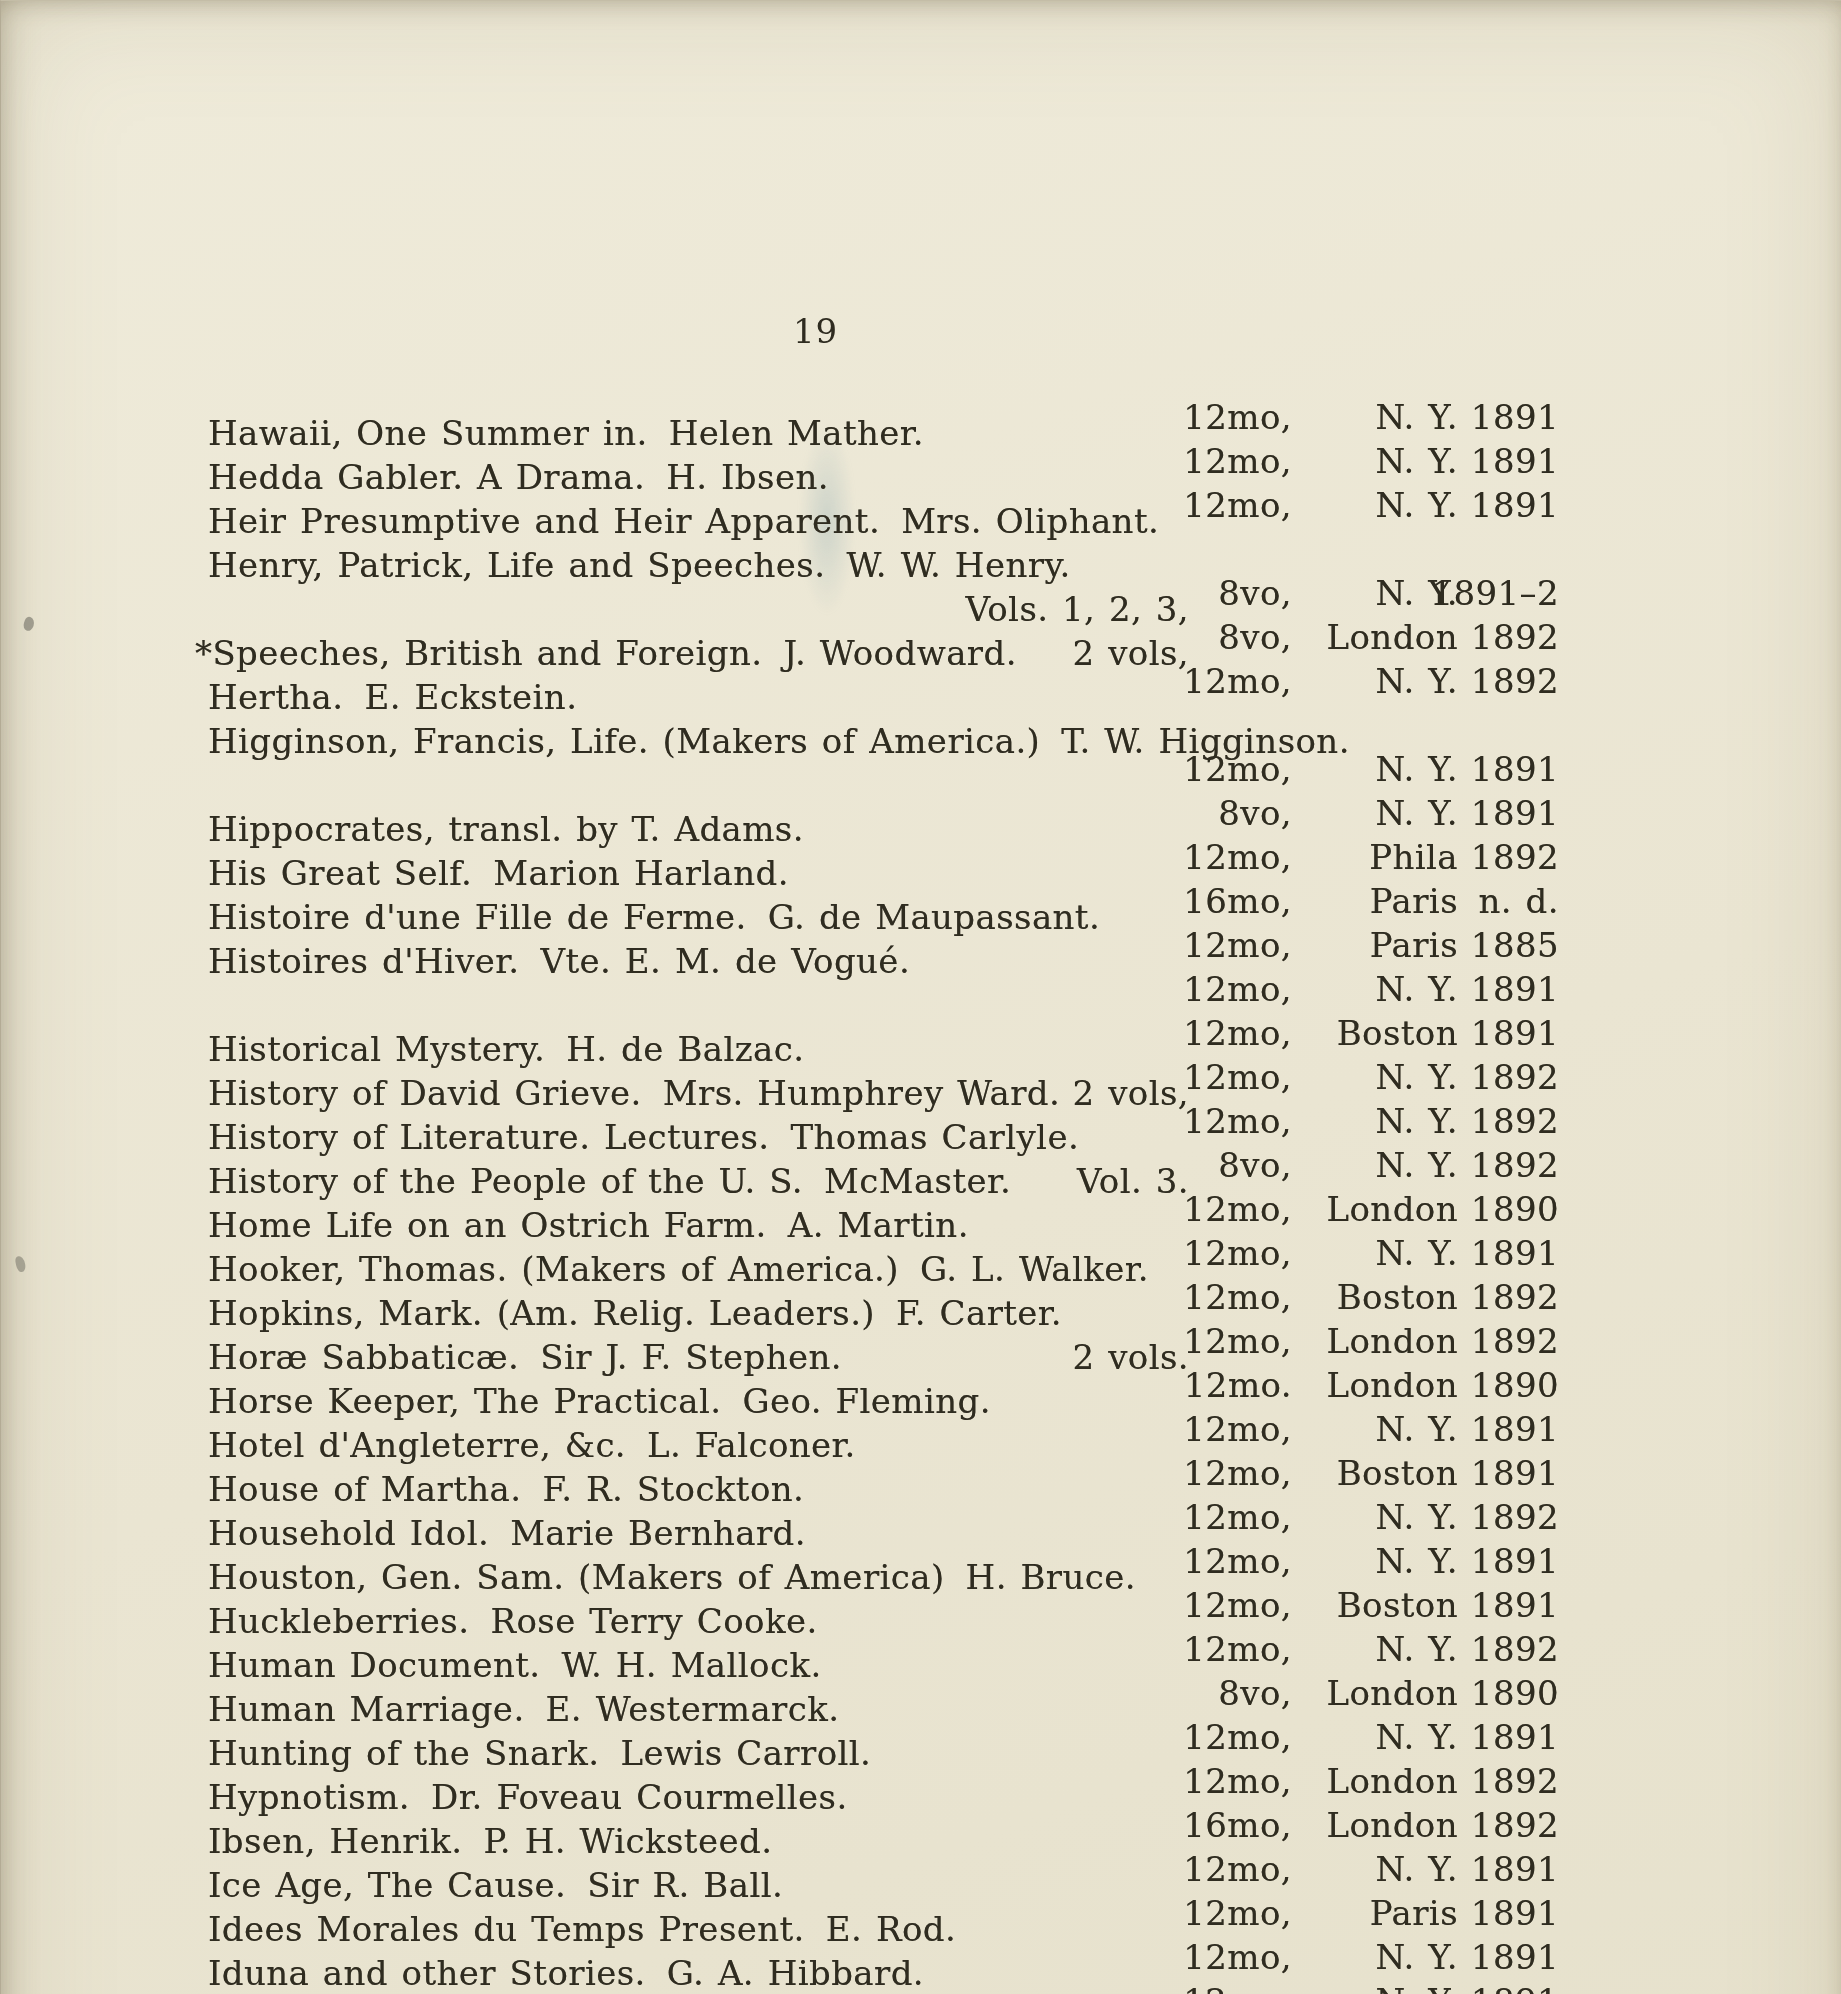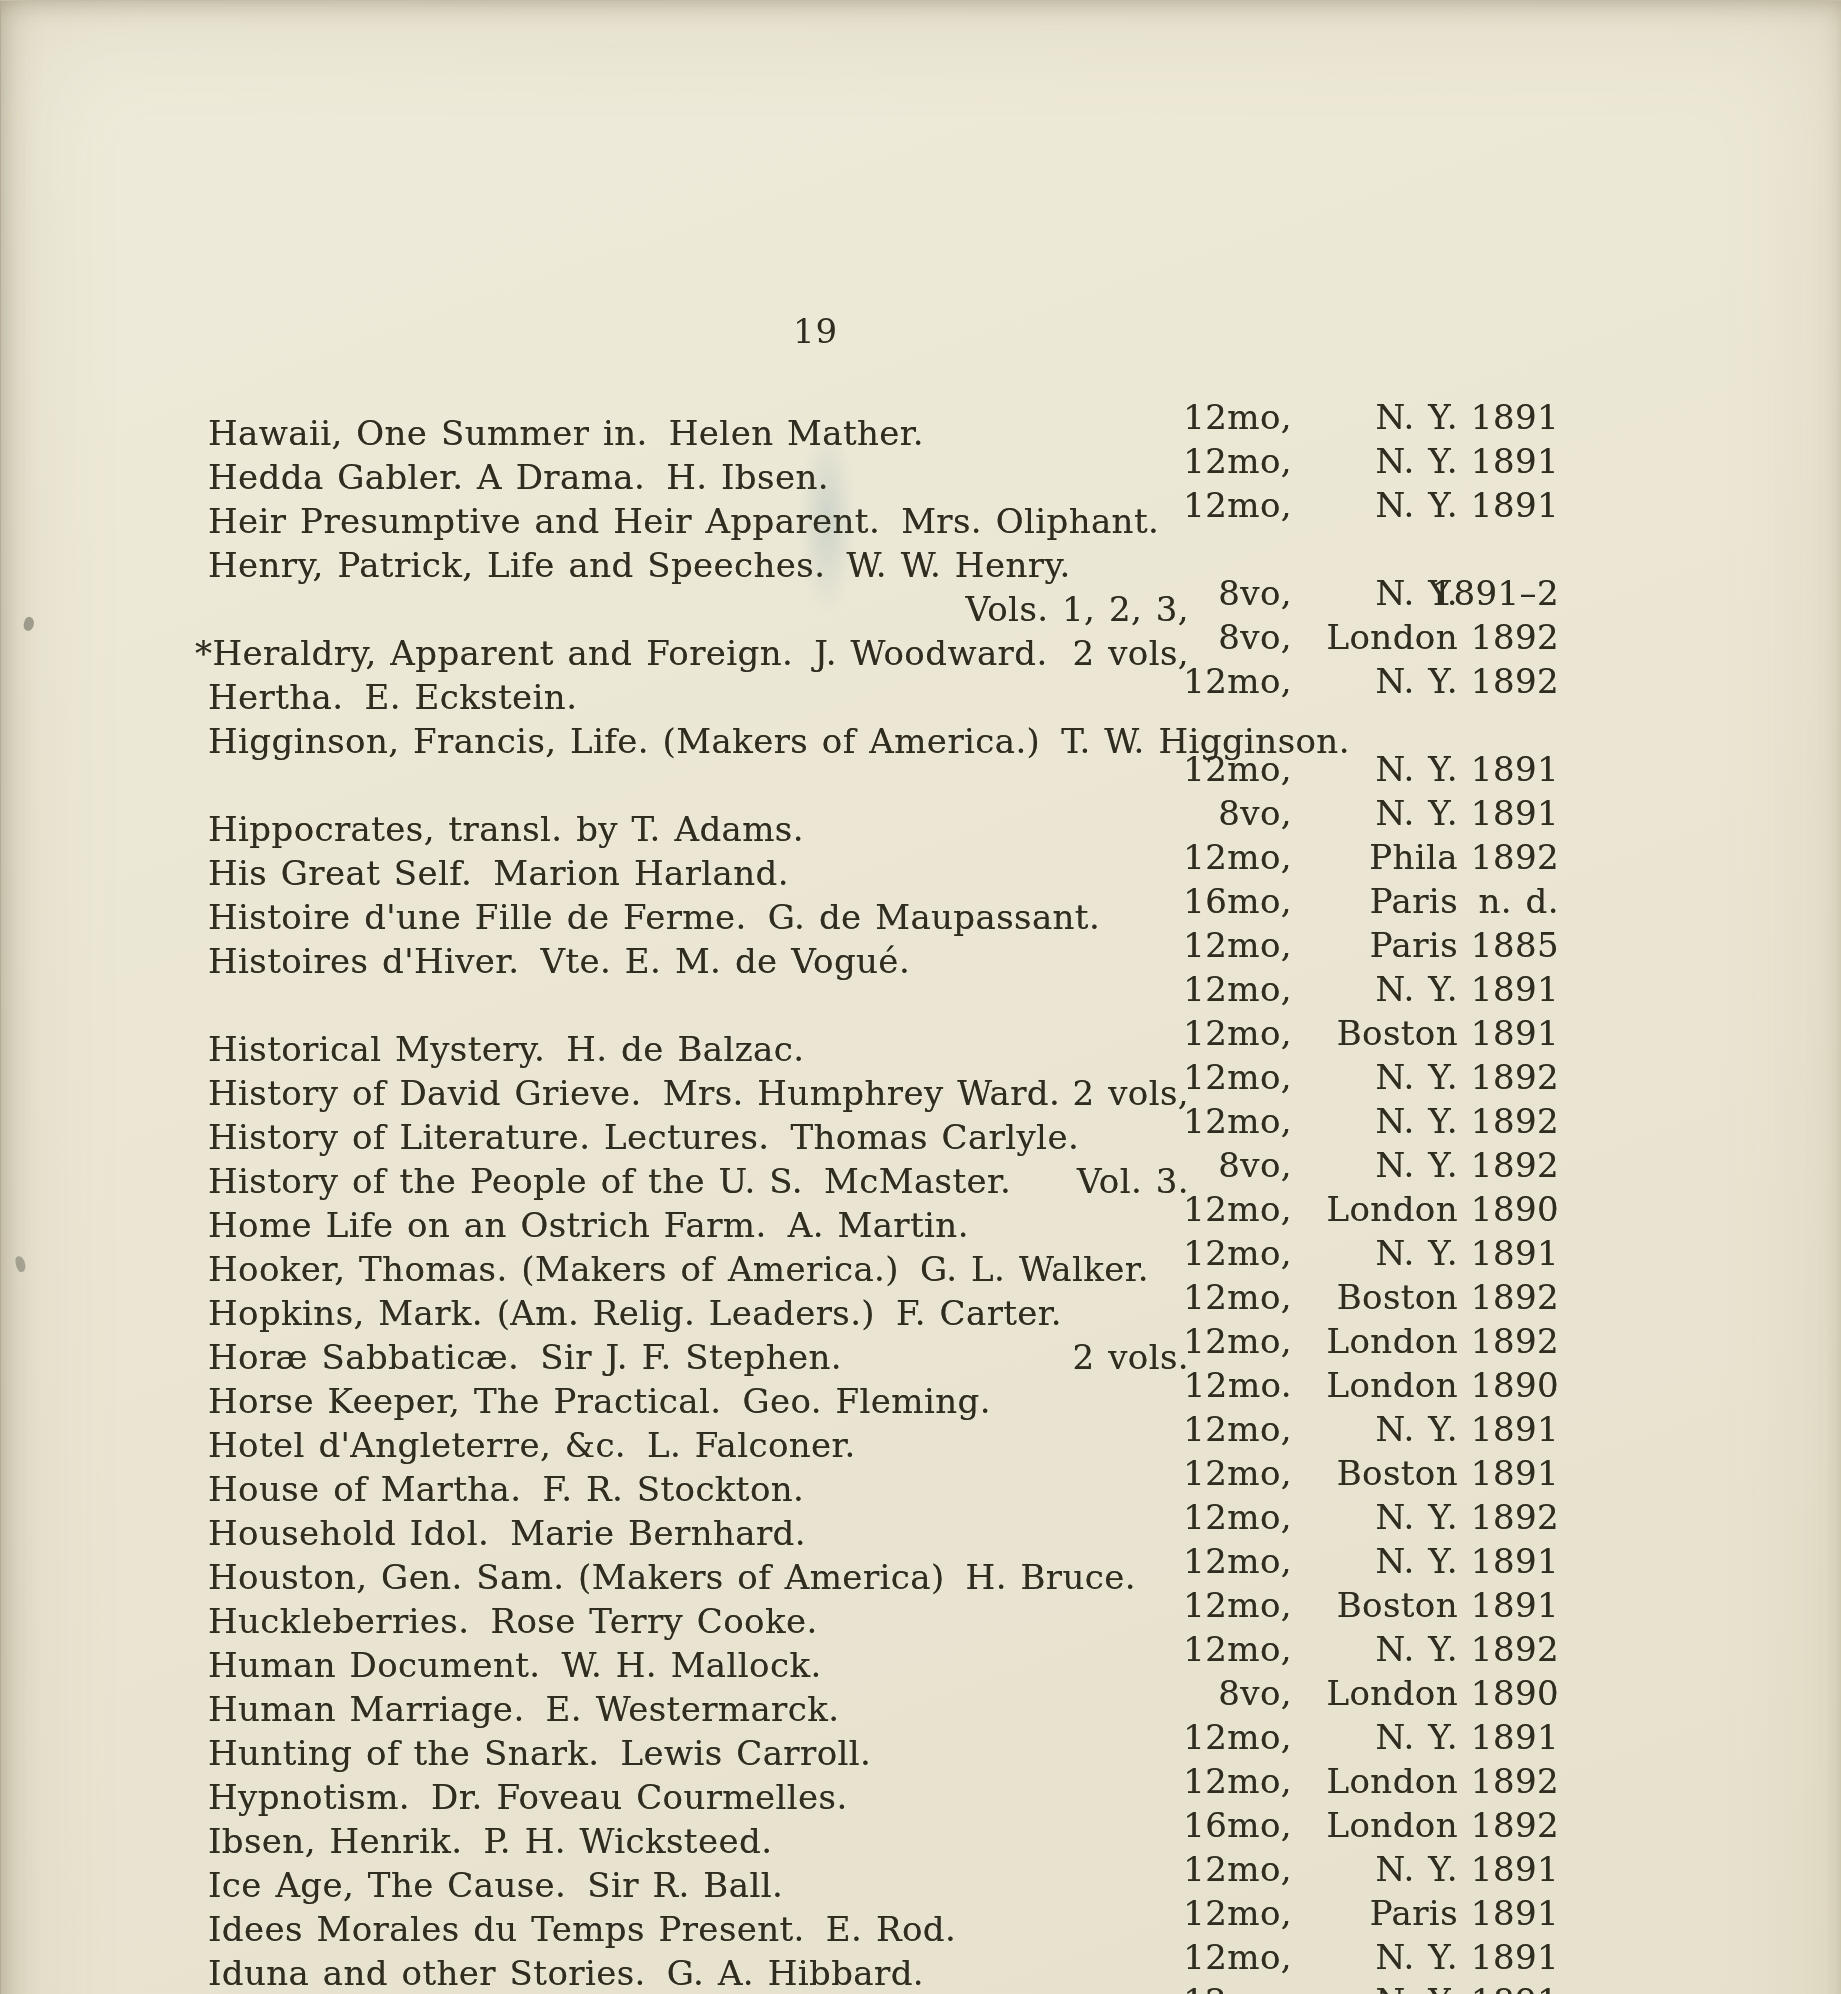--- a/index.html
+++ b/index.html
@@ -77,21 +77,21 @@
       <div class="row">
         <span class="left"><span class="title">Henry, Patrick, Life and Speeches.</span><span class="author">W. W. Henry.</span></span>
       </div>
       <div class="row">
         <span class="vols">Vols. 1, 2, 3,</span>
         <span class="fmt">8vo,</span>
         <span class="place">N. Y.</span>
         <span class="year">1891–2</span>
       </div>
       <div class="row">
-        <span class="left starred"><span class="title">*Heraldry, Apparent and Foreign.</span><span class="author">J. Woodward.</span></span>
+        <span class="left starred"><span class="title">*Speeches, British and Foreign.</span><span class="author">J. Woodward.</span></span>
         <span class="vols">2 vols,</span>
         <span class="fmt">8vo,</span>
         <span class="place">London</span>
         <span class="year">1892</span>
       </div>
       <div class="row">
         <span class="left"><span class="title">Hertha.</span><span class="author">E. Eckstein.</span></span>
         <span class="fmt">12mo,</span>
         <span class="place">N. Y.</span>
         <span class="year">1892</span>

